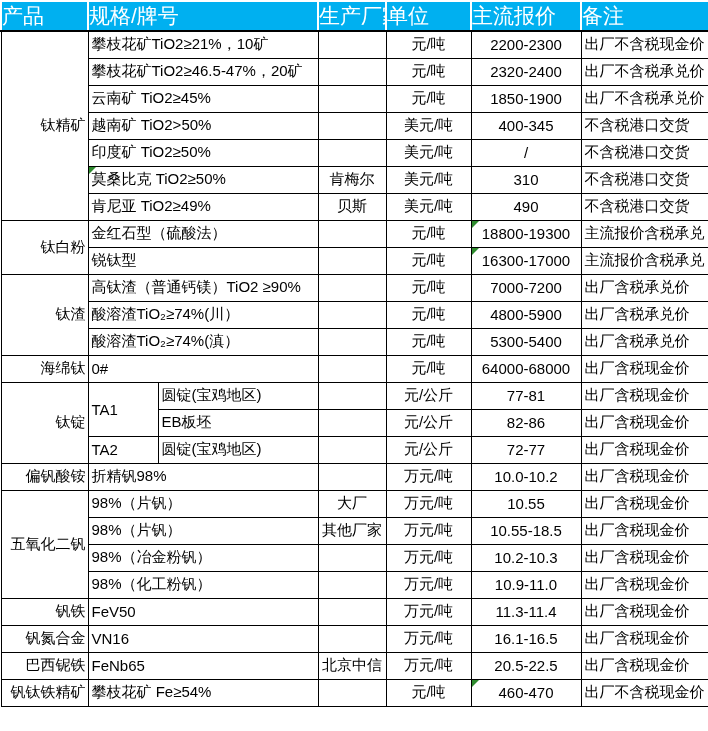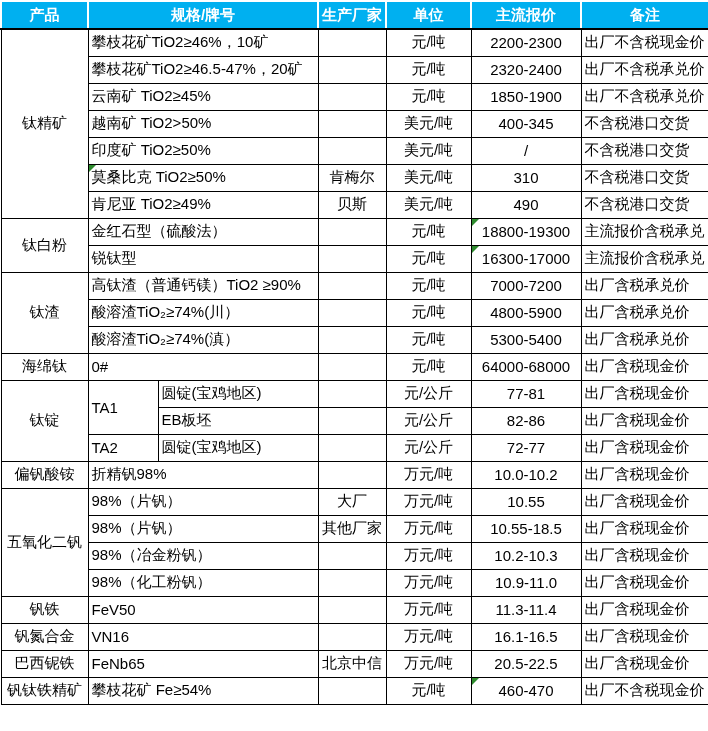--- a/index.html
+++ b/index.html
@@ -18,39 +18,39 @@
   table{
     border-collapse:collapse;
     table-layout:fixed;
     width:708px;
   }
   thead tr{height:28px;}
   tbody tr{height:27px;}
   th{
     background:var(--accent);
     color:#fff;
-    font-size:15px;
-    font-weight:bold;
+    font-size:21px;
+    font-weight:normal;
     border:2px solid #ffffff;
     border-bottom:2px solid var(--border);
     padding:0;
-    text-align:center;
+    text-align:left;
     overflow:hidden;
     white-space:nowrap;
   }
   td{
     border:1px solid var(--border);
     font-size:15px;
     padding:0 2px;
     position:relative;
     overflow:hidden;
     white-space:nowrap;
     vertical-align:middle;
   }
-  .c-product{text-align:center;}
+  .c-product{text-align:right;}
   .c-spec,.c-specA,.c-specB,.c-remark{text-align:left;padding-left:3px;}
   .c-mfr,.c-unit,.c-price{text-align:center;}
   .flag{
     position:absolute;top:0;left:0;
     width:0;height:0;
     border-top:7px solid var(--flag);
     border-right:7px solid transparent;
   }
 </style>
 </head>
@@ -73,21 +73,21 @@
           <th colspan="2">规格/牌号</th>
           <th colspan="1">生产厂家</th>
           <th colspan="1">单位</th>
           <th colspan="1">主流报价</th>
           <th colspan="1">备注</th>
         </tr>
     </thead>
     <tbody>
         <tr>
           <td rowspan="7" class="c-product">钛精矿</td>
-          <td colspan="2" class="c-spec">攀枝花矿TiO2≥46%，10矿</td>
+          <td colspan="2" class="c-spec">攀枝花矿TiO2≥21%，10矿</td>
           <td class="c-mfr"></td>
           <td class="c-unit">元/吨</td>
           <td class="c-price">2200-2300</td>
           <td class="c-remark">出厂不含税现金价</td>
         </tr>
         <tr>
           <td colspan="2" class="c-spec">攀枝花矿TiO2≥46.5-47%，20矿</td>
           <td class="c-mfr"></td>
           <td class="c-unit">元/吨</td>
           <td class="c-price">2320-2400</td>

